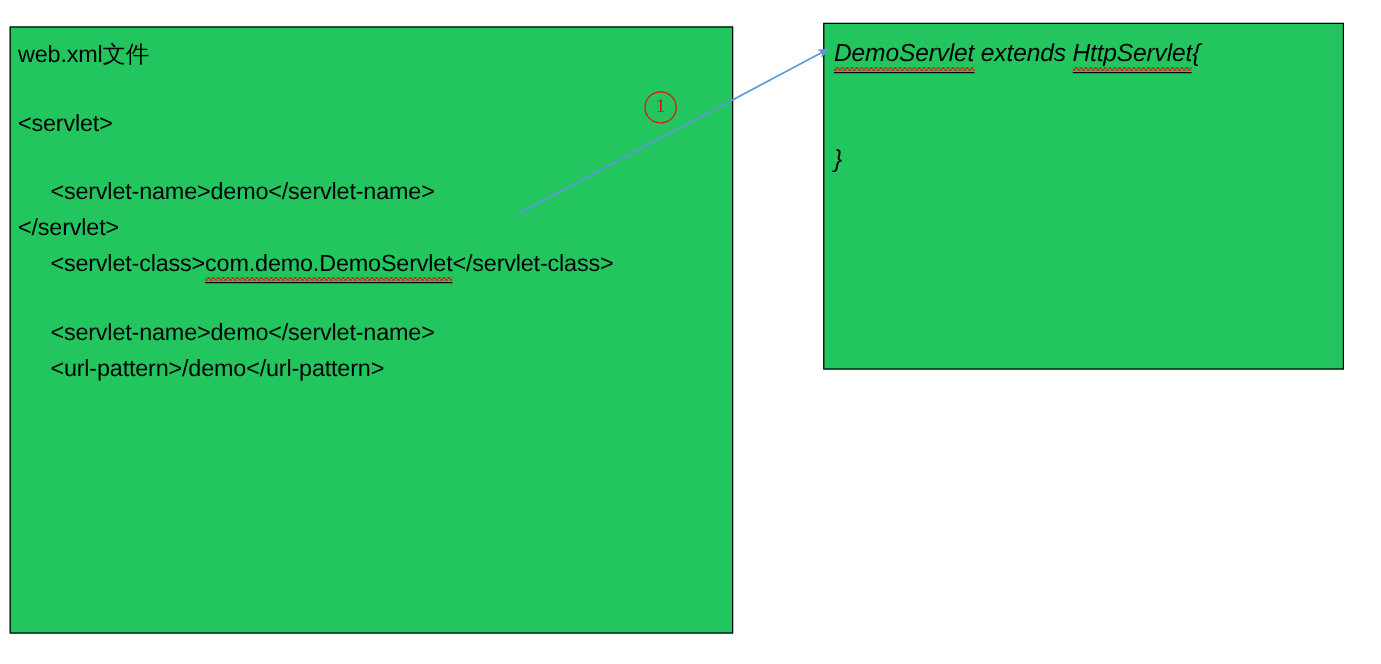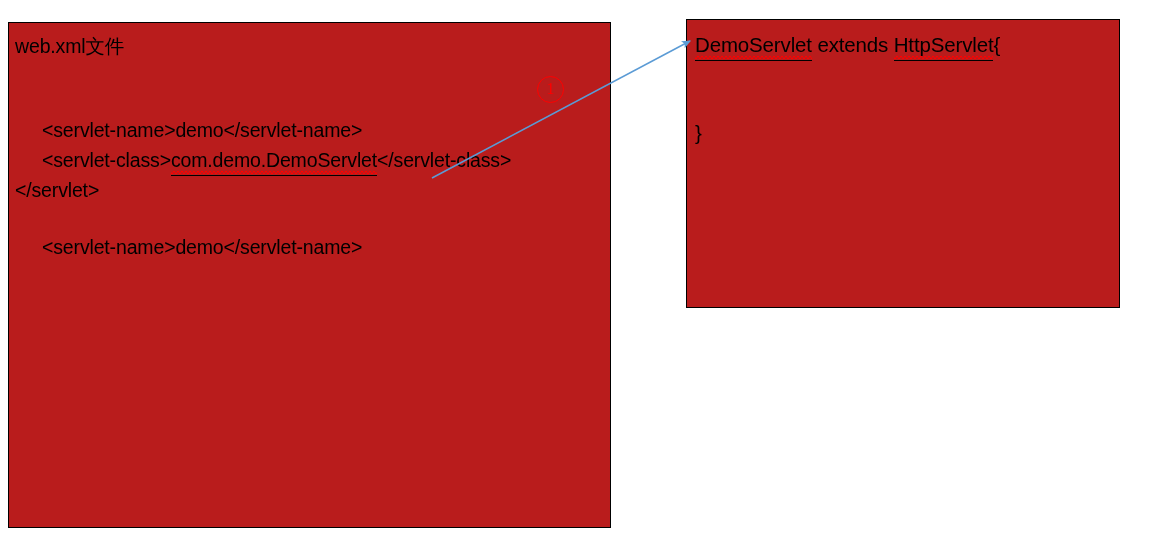--- a/index.html
+++ b/index.html
@@ -22,21 +22,21 @@
     width: 1151px;
     height: 553px;
     background: #ffffff;
   }
 
   
   .panel {
     position: absolute;
     box-sizing: border-box;
     border: 1.4px solid #000000;
-    background: #b91c1c;
+    background: #22c55e;
   }
   #webxml-panel {
     left: 8px;
     top: 22px;
     width: 603px;
     height: 506px;
   }
   #servlet-code-panel {
     left: 686px;
     top: 19px;
@@ -87,20 +87,21 @@
     border-bottom: 1.2px solid #000000;
   }
 
   
   #servlet-code-panel .code-block {
     left: 8px;
     top: 10px;
   }
   #servlet-code-panel .code-line {
     font-size: 20.5px;
+    font-style: italic;
   }
   .gap-tall {
     height: 58px;
   }
 
   
   #connector-arrow {
     position: absolute;
     left: 420px;
     top: 26px;
@@ -131,34 +132,36 @@
 
 <div class="slide-canvas">
 
   <div class="panel" id="webxml-panel">
     <div class="code-block">
 
       <div class="code-line">web.xml文件</div>
 
       <div class="code-line blank"></div>
 
+      <div class="code-line">&lt;servlet&gt;</div>
 
       <div class="code-line blank"></div>
 
       <div class="code-line indent-1">&lt;servlet-name&gt;demo&lt;/servlet-name&gt;</div>
 
+      <div class="code-line">&lt;/servlet&gt;</div>
+
       <div class="code-line indent-1"><span>&lt;servlet-class&gt;</span><span class="spellcheck underline-solid">com.demo.DemoServlet</span><span>&lt;/servlet-class&gt;</span></div>
-
-      <div class="code-line">&lt;/servlet&gt;</div>
 
       <div class="code-line blank"></div>
 
 
       <div class="code-line indent-1">&lt;servlet-name&gt;demo&lt;/servlet-name&gt;</div>
 
+      <div class="code-line indent-1">&lt;url-pattern&gt;/demo&lt;/url-pattern&gt;</div>
 
 
     </div>
   </div>
 
   <div class="panel" id="servlet-code-panel">
     <div class="code-block">
 
       <div class="code-line"><span class="spellcheck underline-solid">DemoServlet</span><span> extends </span><span class="spellcheck underline-solid">HttpServlet</span><span>{</span></div>
 

